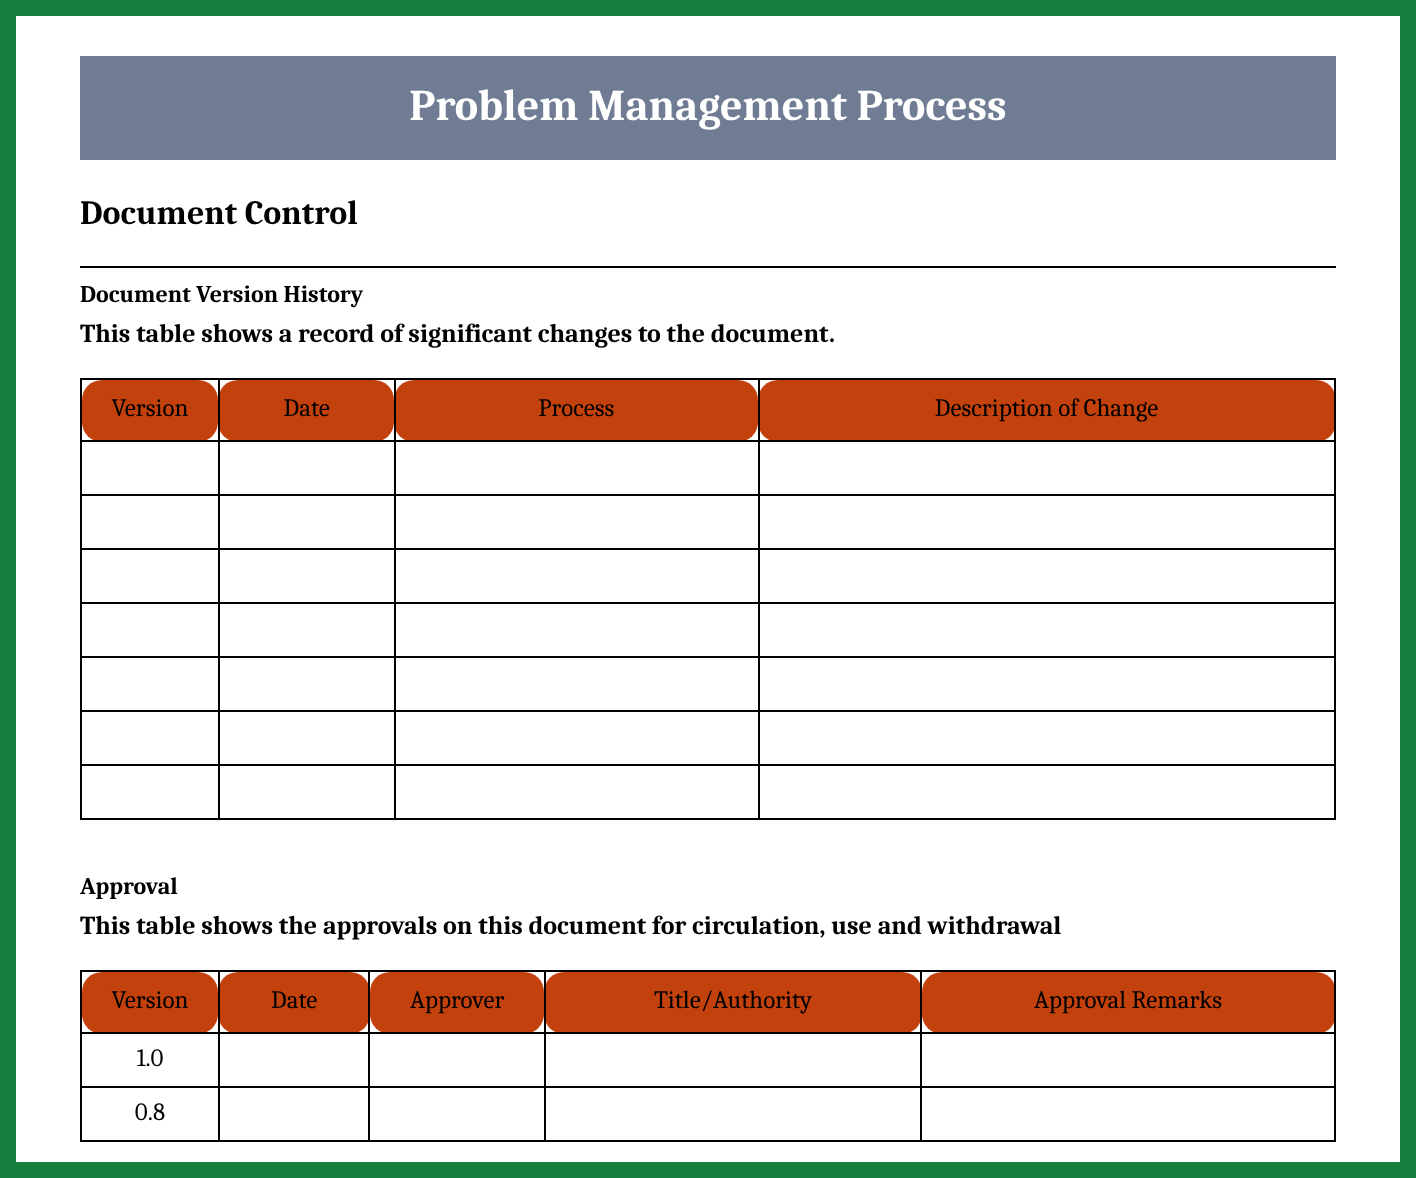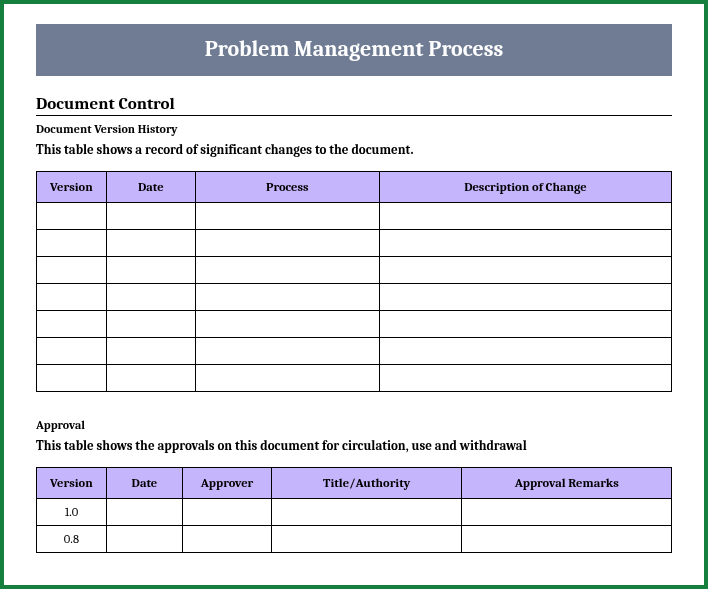--- a/index.html
+++ b/index.html
@@ -4,21 +4,21 @@
 <style>
   html, body {
     margin: 0;
     padding: 0;
     background: #fff;
   }
   .page-wrap {
     width: 708px;
     height: 589px;
     box-sizing: border-box;
-    border: 4px solid #15803d;
+    border: 8px solid #15803d;
     padding: 2px;
     font-family: Cambria, Georgia, "Times New Roman", serif;
     color: #000;
   }
   .inner {
     box-sizing: border-box;
     padding: 18px 30px 10px 30px;
   }
   .title-bar {
     background: #6f7c94;
@@ -29,21 +29,21 @@
     text-align: center;
     padding: 12px 0 14px 0;
     margin: 0 0 18px 0;
   }
   h2.section {
     font-family: Cambria, Georgia, serif;
     font-weight: bold;
     font-size: 17px;
     margin: 0 0 2px 0;
     border-bottom: 1.5px solid #000;
-    padding-bottom: 2px;
+    padding-bottom: 16px;
   }
   h3.subsection {
     font-family: Cambria, Georgia, serif;
     font-weight: bold;
     font-size: 12px;
     margin: 6px 0 6px 0;
   }
   p.caption {
     font-family: Cambria, Georgia, serif;
     font-size: 13px;
@@ -60,24 +60,25 @@
     border: 1.2px solid #000;
     font-family: Cambria, Georgia, serif;
     font-size: 12.5px;
     padding: 6px 4px;
     height: 14px;
     text-align: center;
     vertical-align: middle;
     overflow: hidden;
   }
   table.doc-table th {
-    background: #c4b5fd;
-    font-weight: bold;
+    background: #c2410c;
+    font-weight: normal;
     padding-top: 8px;
     padding-bottom: 8px;
+    border-radius: 10px;
   }
   
   .history col.c1 { width: 11%; }
   .history col.c2 { width: 14%; }
   .history col.c3 { width: 29%; }
   .history col.c4 { width: 46%; }
   
   .approvals col.c1 { width: 11%; }
   .approvals col.c2 { width: 12%; }
   .approvals col.c3 { width: 14%; }

